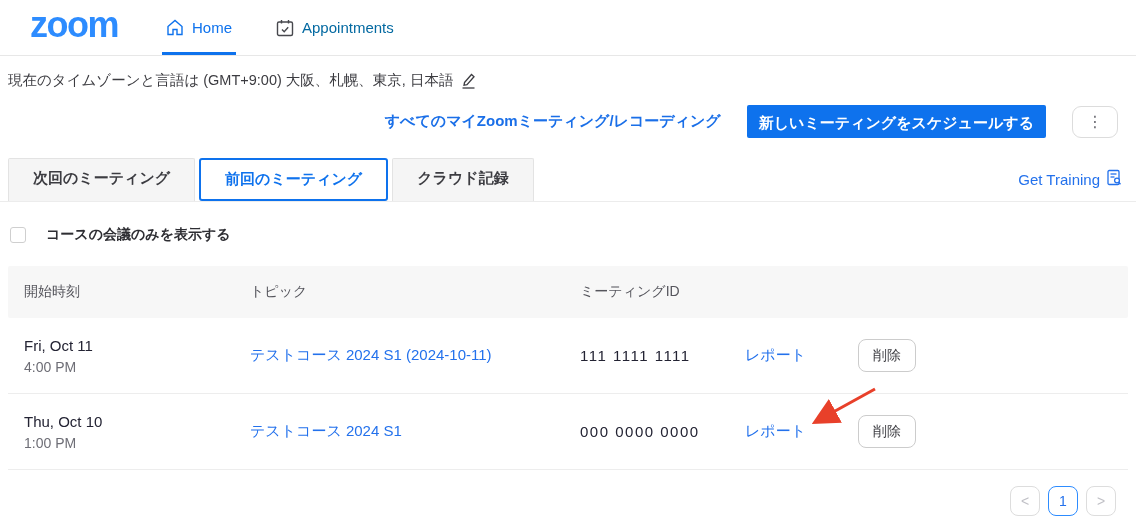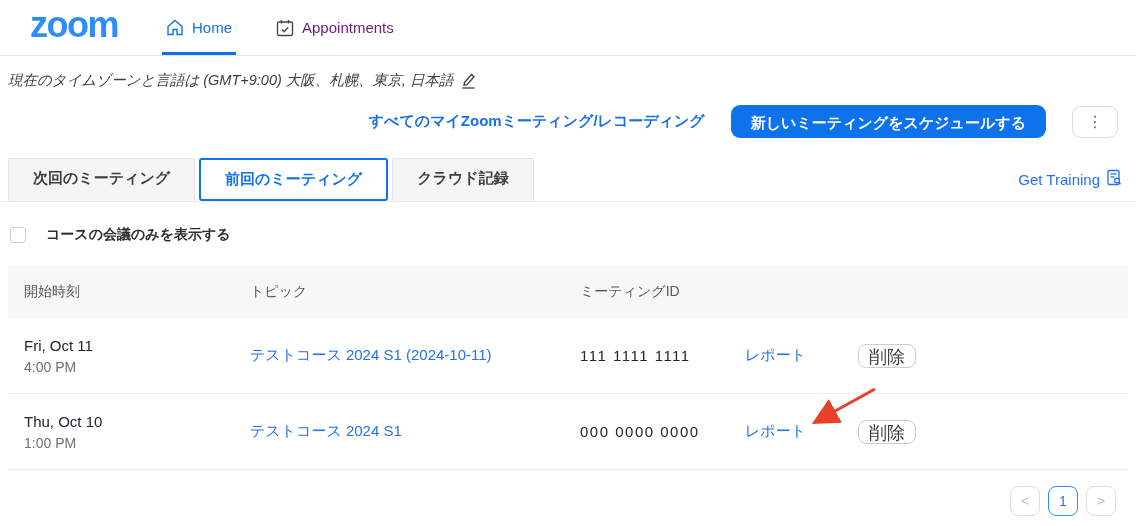--- a/index.html
+++ b/index.html
@@ -3,32 +3,32 @@
 <meta charset="utf-8">
 <style>
   * { margin:0; padding:0; box-sizing:border-box; }
   body { background:#fff; font-family:"Liberation Sans","DejaVu Sans",sans-serif; }
   .page { position:relative; width:1136px; height:526px; background:#fff; overflow:hidden; }
 
   
   .topbar { height:56px; display:flex; align-items:stretch; border-bottom:1px solid #e7e7e7; padding-left:30px; }
   .logo { align-self:center; font-size:36px; font-weight:bold; color:#2d8cff; letter-spacing:-1.5px; margin-right:44px; line-height:1; padding-bottom:6px; }
   .topnav { display:flex; align-items:stretch; gap:36px; }
-  .nav-item { display:flex; align-items:center; gap:8px; font-size:15px; color:#701a75; cursor:pointer; padding:0 4px; }
+  .nav-item { display:flex; align-items:center; gap:8px; font-size:15px; color:#0369a1; cursor:pointer; padding:0 4px; }
   .nav-item.active { color:#0e72ed; box-shadow:inset 0 -3px 0 #0e72ed; }
   .nav-item svg { display:block; }
 
   
-  .tz-line { margin:15px 0 4px 8px; font-size:14.5px; color:#3c3c41; display:flex; align-items:center; gap:8px;font-style:italic; }
+  .tz-line { margin:15px 0 4px 8px; font-size:14.5px; color:#3c3c41; display:flex; align-items:center; gap:8px; }
   .tz-edit { cursor:pointer; display:inline-flex; }
 
   
   .actions { margin:15px 18px 0 0; display:flex; align-items:center; justify-content:flex-end; gap:26px; }
   .all-link { color:#1a6fe8; font-size:15px; font-weight:600; text-decoration:none; cursor:pointer; }
-  .schedule-btn { background:#0e72ed; color:#fff; font-size:15px; font-weight:600; border:none; border-radius:9px; padding:9px 20px; height:33px; cursor:pointer; font-family:inherit; }
+  .schedule-btn { background:#0e72ed; color:#fff; font-size:15px; font-weight:600; border:none; border-radius:2px; padding:9px 12px; height:33px; cursor:pointer; font-family:inherit; }
   .more-btn { width:46px; height:32px; background:#fff; border:1px solid #dcdcdc; border-radius:9px; color:#6e6e76; font-size:16px; line-height:1; cursor:pointer; display:flex; align-items:center; justify-content:center; }
 
   
   .tabs-row { margin:20px 0 0 0; padding:0 14px 0 8px; display:flex; align-items:flex-end; justify-content:space-between; border-bottom:1px solid #ececec; }
   .tabs { display:flex; }
   .tab { padding:10px 24px; background:#f5f5f5; border:1px solid #e3e3e3; border-bottom:none; font-size:15px; font-weight:bold; color:#3c3c41; cursor:pointer; margin-right:4px; border-radius:2px 2px 0 0; }
   .tab.active { background:#fff; border:2px solid #0e72ed; color:#0e72ed; border-radius:3px; }
   .get-training { display:flex; align-items:center; gap:6px; color:#2371ec; font-size:15px; cursor:pointer; padding-bottom:12px; text-decoration:none; }
 
   
@@ -38,21 +38,21 @@
 
   
   .table { margin:22px 8px 0 8px; }
   .t-head { display:grid; grid-template-columns:226px 330px 165px 113px 1fr; padding-left:16px; height:52px; align-items:center; background:#f7f7f7; font-size:14px; color:#55555c; border-radius:2px; }
   .t-row { display:grid; grid-template-columns:226px 330px 165px 113px 1fr; padding-left:16px; height:76px; align-items:center; border-bottom:1px solid #ededed; }
   .cell-date .d1 { font-size:15px; color:#232333; }
   .cell-date .d2 { font-size:14px; color:#6e6e76; margin-top:5px; }
   .topic-link { color:#2371ec; font-size:15px; font-weight:500; text-decoration:none; cursor:pointer; }
   .cell-id { font-size:15px; color:#232333; letter-spacing:1.5px; }
   .report-link { color:#2371ec; font-size:15px; text-decoration:none; cursor:pointer;text-align:center; }
-  .delete-btn { width:58px; height:24px; background:#fff; border:1px solid #ccc; border-radius:8px; font-size:18px; color:#3c3c41; cursor:pointer; font-family:inherit; justify-self:start; }
+  .delete-btn { width:58px; height:33px; background:#fff; border:1px solid #ccc; border-radius:8px; font-size:14px; color:#3c3c41; cursor:pointer; font-family:inherit; justify-self:start; }
 
   
   .pagination { position:absolute; right:20px; bottom:10px; display:flex; gap:8px; }
   .page-btn { width:30px; height:30px; border:1px solid #ddd; border-radius:8px; background:#fff; display:flex; align-items:center; justify-content:center; font-size:14px; color:#c0c0c6; cursor:default; }
   .page-btn.current { border:1px solid #2d8cff; color:#2371ec; cursor:pointer; }
 
   
   .annot-arrow { position:absolute; left:795px; top:381px; pointer-events:none; }
 </style>
 </head>

